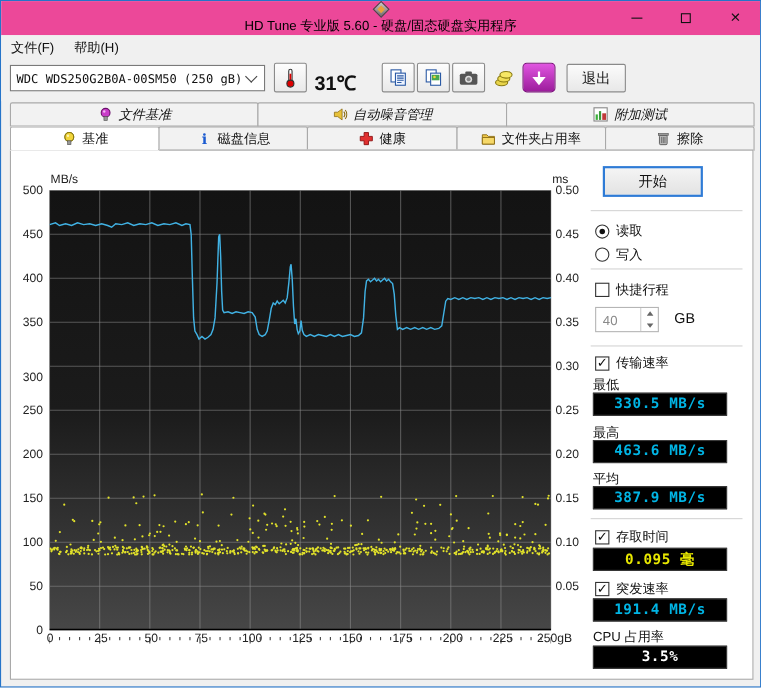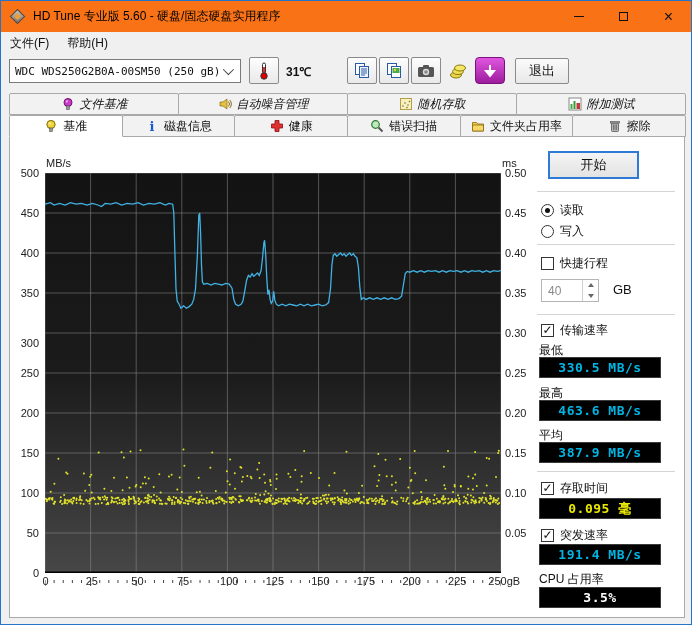--- a/index.html
+++ b/index.html
@@ -1,22 +1,22 @@
 <!DOCTYPE html>
 <html><head>
 <meta charset="utf-8">
 <style>
   * { margin:0; padding:0; box-sizing:border-box; }
   html,body { width:692px; height:625px; overflow:hidden; }
   body { font-family:"Liberation Sans", sans-serif; background:#f0f0f0; position:relative;
          border:1px solid #2574c9; }
 
   
-  .titlebar { position:absolute; left:0; top:0; width:100%; height:31px; background:#f97316;
-              display:flex; align-items:center; }
+  .titlebar { position:absolute; left:0; top:0; width:100%; height:31px; background:#ec4899;
+              display:flex; align-items:center;flex-direction:column; }
   .app-icon { width:16px; height:16px; margin:0 7px 0 9px; position:relative; }
   .app-icon .gem { position:absolute; left:2px; top:2px; width:11px; height:11px;
                    transform:rotate(45deg); background:linear-gradient(135deg,#c9c9c9,#6e6e6e);
                    border:1px solid #4a4a4a; }
   .app-icon .gem2 { position:absolute; left:5px; top:5px; width:5px; height:5px;
                     transform:rotate(45deg); background:#e8a13c; }
   .title-text { font-size:12px; color:#000; }
   .win-controls { position:absolute; right:0; top:0; height:31px; display:flex; }
   .win-btn { width:45px; height:31px; display:flex; align-items:center; justify-content:center;
              font-size:14px; color:#111; }
@@ -36,21 +36,21 @@
                   font-family:"DejaVu Sans Mono", monospace; font-size:11px; color:#111; }
   .drive-select .txt { flex:1; padding-left:5px; white-space:nowrap; overflow:hidden; }
   .chev { width:8px; height:8px; border-right:1px solid #444; border-bottom:1px solid #444;
           transform:rotate(45deg) translateY(-2px); margin-right:9px; }
   .tool-btn { position:absolute; top:3px; width:30px; height:27px; border:1px solid #8a8a8a;
               background:linear-gradient(#fdfdfd,#e9e9e9); display:flex; align-items:center;
               justify-content:center; border-radius:2px; }
   .tool-btn.flat { border:none; background:transparent; }
   .tool-btn.purple { background:linear-gradient(#e055e0,#9c1d9c); border:1px solid #7c107c;
                      border-radius:4px; }
-  .temp-label { position:absolute; left:285px; top:9px; font-size:12px; font-weight:bold; color:#111; }
+  .temp-label { position:absolute; left:285px; top:9px; font-size:18px; font-weight:bold; color:#111; }
   .exit-btn { position:absolute; left:514px; top:4px; width:54px; height:26px;
               border:1px solid #8a8a8a; background:linear-gradient(#fbfbfb,#e8e8e8);
               font-size:13px; color:#111; display:flex; align-items:center; justify-content:center;
               border-radius:2px; }
 
   
   .tabs-row { position:absolute; left:8px; width:676px; height:22px; display:flex; }
   #tabs-row1 { top:92px;font-style:italic; }
   #tabs-row2 { top:114px; }
   .tab { flex:1; display:flex; align-items:center; justify-content:center; gap:5px;
@@ -192,31 +192,20 @@
     </div>
     <div class="tab">
       <svg width="14" height="14" viewBox="0 0 14 14">
         <path d="M2 5h3l4-3v10l-4-3H2z" fill="#e8c23a" stroke="#8a6a10" stroke-width=".7"></path>
         <path d="M10.5 4.5a4 4 0 010 5M11.8 3a6 6 0 010 8" stroke="#8a6a10" fill="none"></path>
       </svg>
       <span>自动噪音管理</span>
     </div>
     <div class="tab">
       <svg width="14" height="14" viewBox="0 0 14 14">
-        <rect x="1.5" y="1.5" width="11" height="11" fill="#f6f0c2" stroke="#b0a040"></rect>
-        <circle cx="4" cy="9" r=".8" fill="#807020"></circle>
-        <circle cx="6" cy="6" r=".8" fill="#807020"></circle>
-        <circle cx="9" cy="8" r=".8" fill="#807020"></circle>
-        <circle cx="8" cy="10.5" r=".8" fill="#807020"></circle>
-        <circle cx="10.5" cy="4.5" r=".8" fill="#807020"></circle>
-      </svg>
-      <span>随机存取</span>
-    </div>
-    <div class="tab">
-      <svg width="14" height="14" viewBox="0 0 14 14">
         <rect x="1" y="1" width="12" height="12" fill="#fff" stroke="#888"></rect>
         <rect x="2.5" y="7" width="2" height="5" fill="#3ab03a"></rect>
         <rect x="5.5" y="4" width="2" height="8" fill="#3a9a3a"></rect>
         <rect x="8.5" y="6" width="3.5" height="6" fill="#c03a3a"></rect>
       </svg>
       <span>附加测试</span>
     </div>
   </div>
 <div class="tabs-row" id="tabs-row2">
     <div class="tab active">
@@ -232,27 +221,20 @@
       <svg width="14" height="14" viewBox="0 0 14 14">
         <text x="7" y="12" text-anchor="middle" font-family="'DejaVu Serif',serif" font-size="13" font-weight="bold" fill="#1a5ad0">i</text>
       </svg>
       <span>磁盘信息</span>
     </div>
     <div class="tab">
       <svg width="14" height="14" viewBox="0 0 14 14">
         <path d="M5 1.5h4v3.5H12.5v4H9V12.5H5V9H1.5V5H5z" fill="#e03030" stroke="#8a1010" stroke-width=".8"></path>
       </svg>
       <span>健康</span>
-    </div>
-    <div class="tab">
-      <svg width="14" height="14" viewBox="0 0 14 14">
-        <circle cx="5.5" cy="5.5" r="3.8" fill="#bfe8bf" stroke="#2a7a2a" stroke-width="1.2"></circle>
-        <line x1="8.5" y1="8.5" x2="12.5" y2="12.5" stroke="#555" stroke-width="2"></line>
-      </svg>
-      <span>错误扫描</span>
     </div>
     <div class="tab">
       <svg width="14" height="14" viewBox="0 0 14 14">
         <path d="M1.5 3.5h4l1.5 1.5h5.5v7h-11z" fill="#f0c84a" stroke="#8a6a10" stroke-width=".8"></path>
         <path d="M1.5 6h11v6h-11z" fill="#f6d868" stroke="#8a6a10" stroke-width=".8"></path>
       </svg>
       <span>文件夹占用率</span>
     </div>
     <div class="tab">
       <svg width="14" height="14" viewBox="0 0 14 14">

